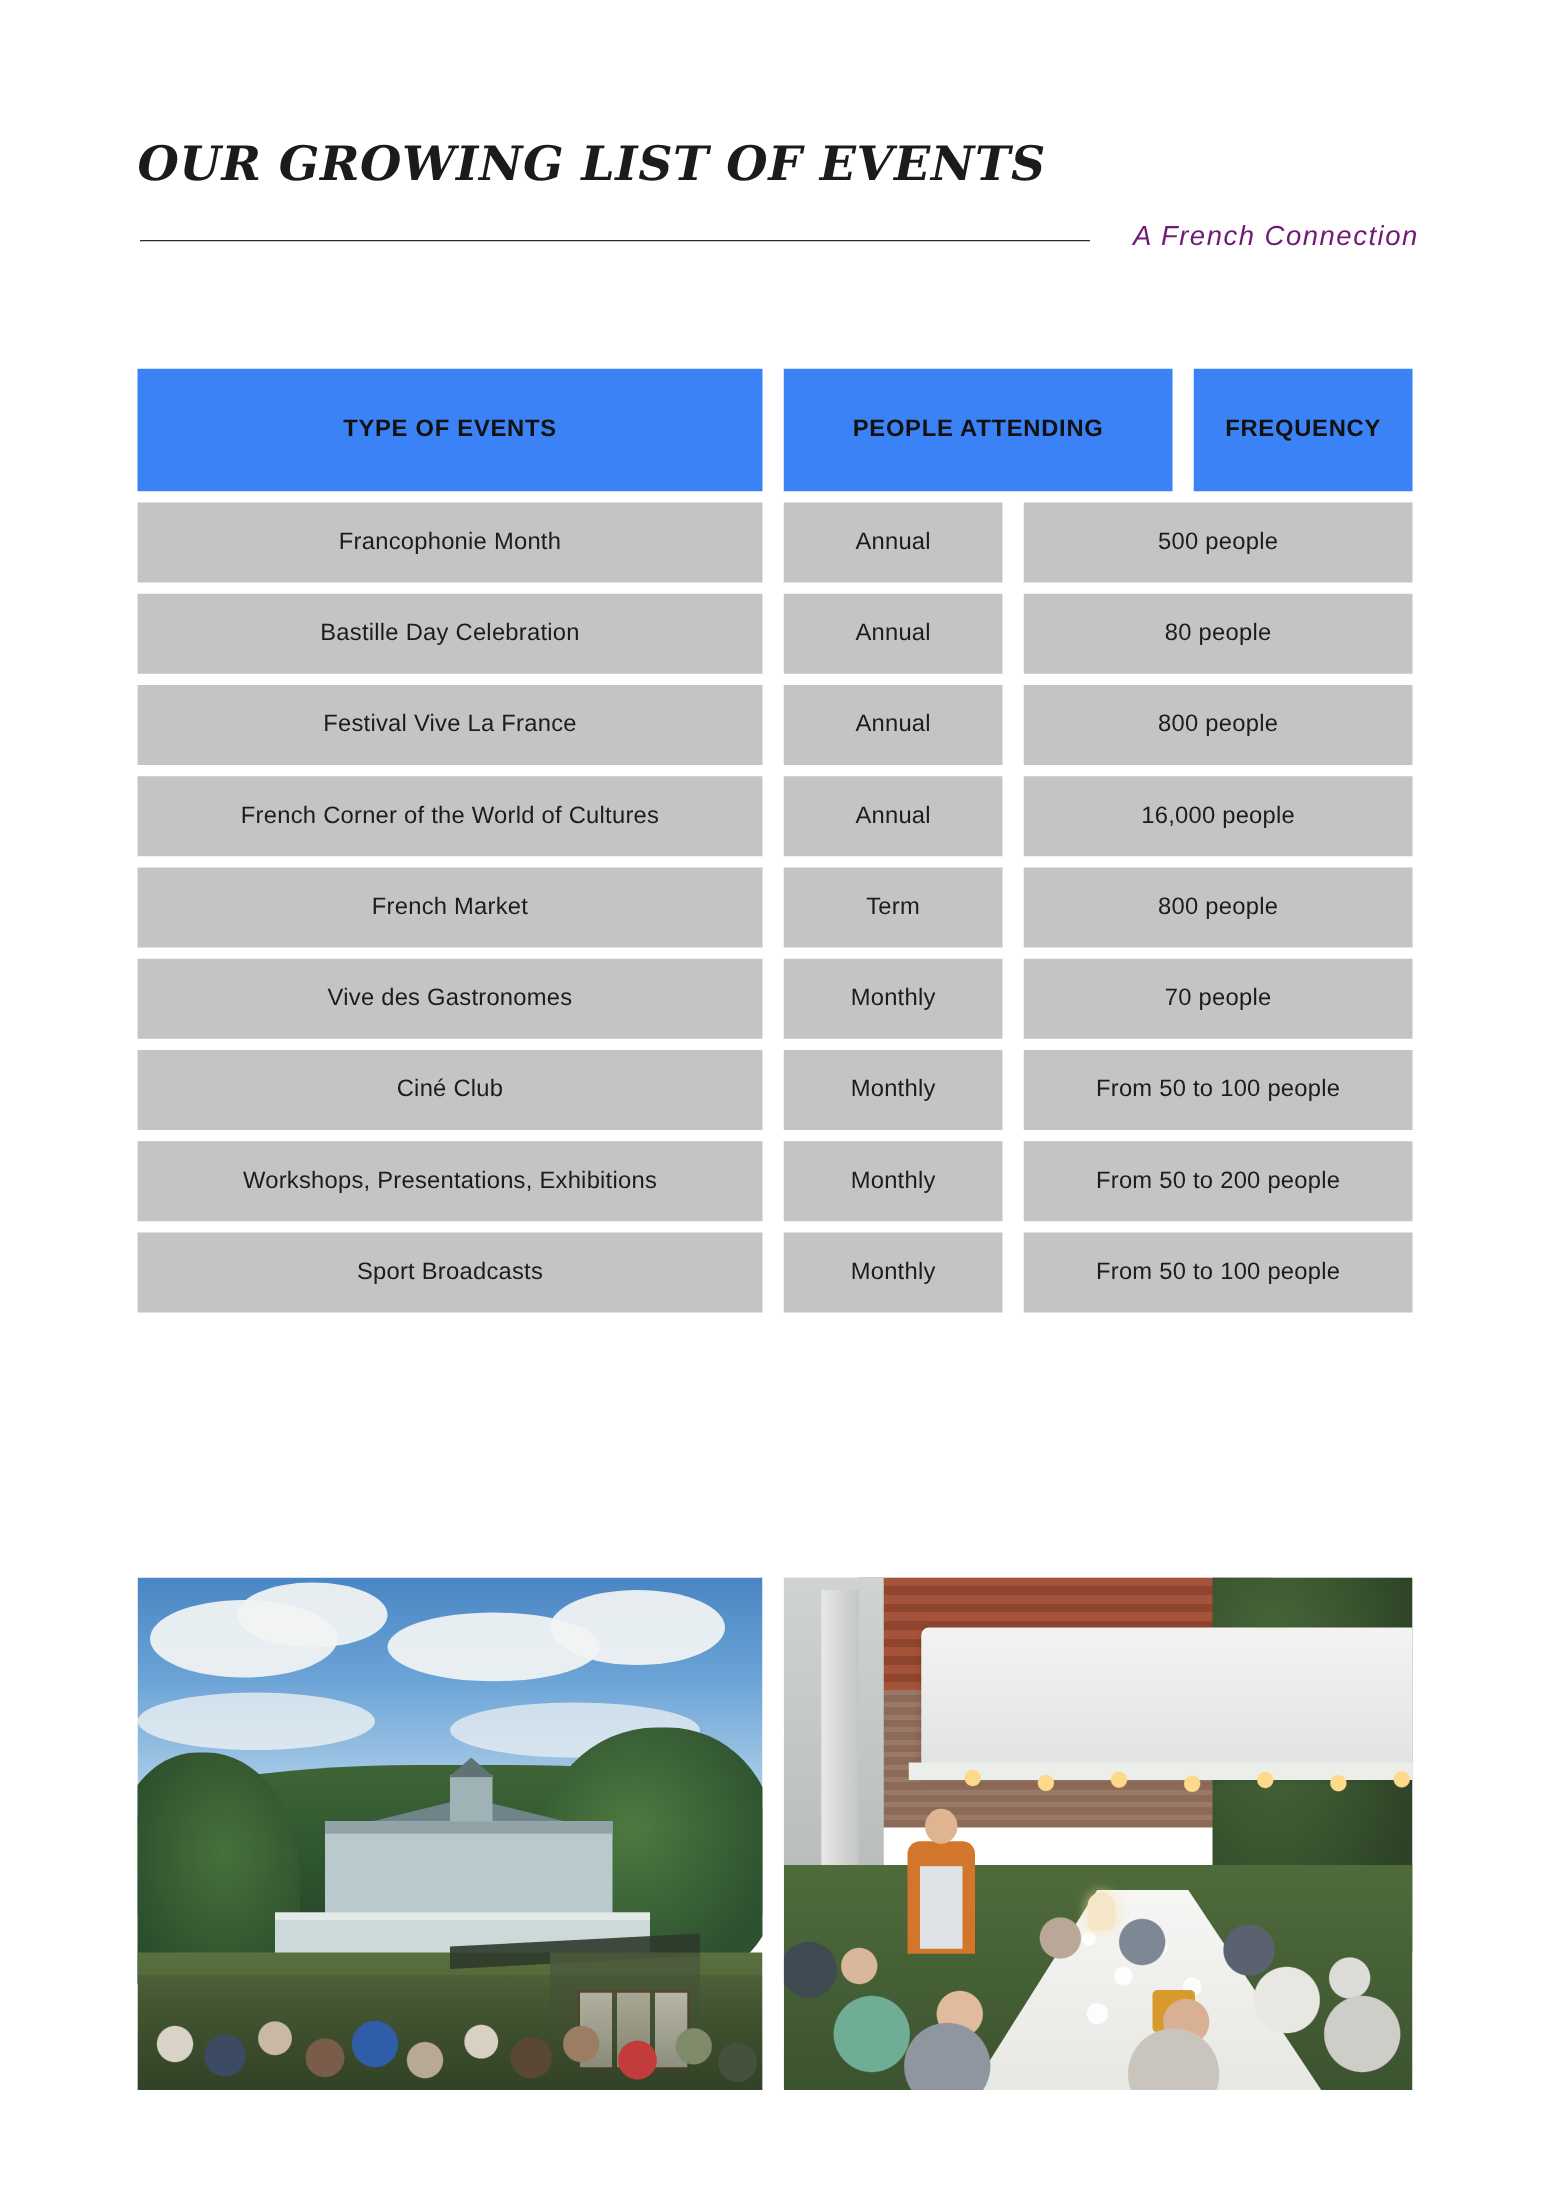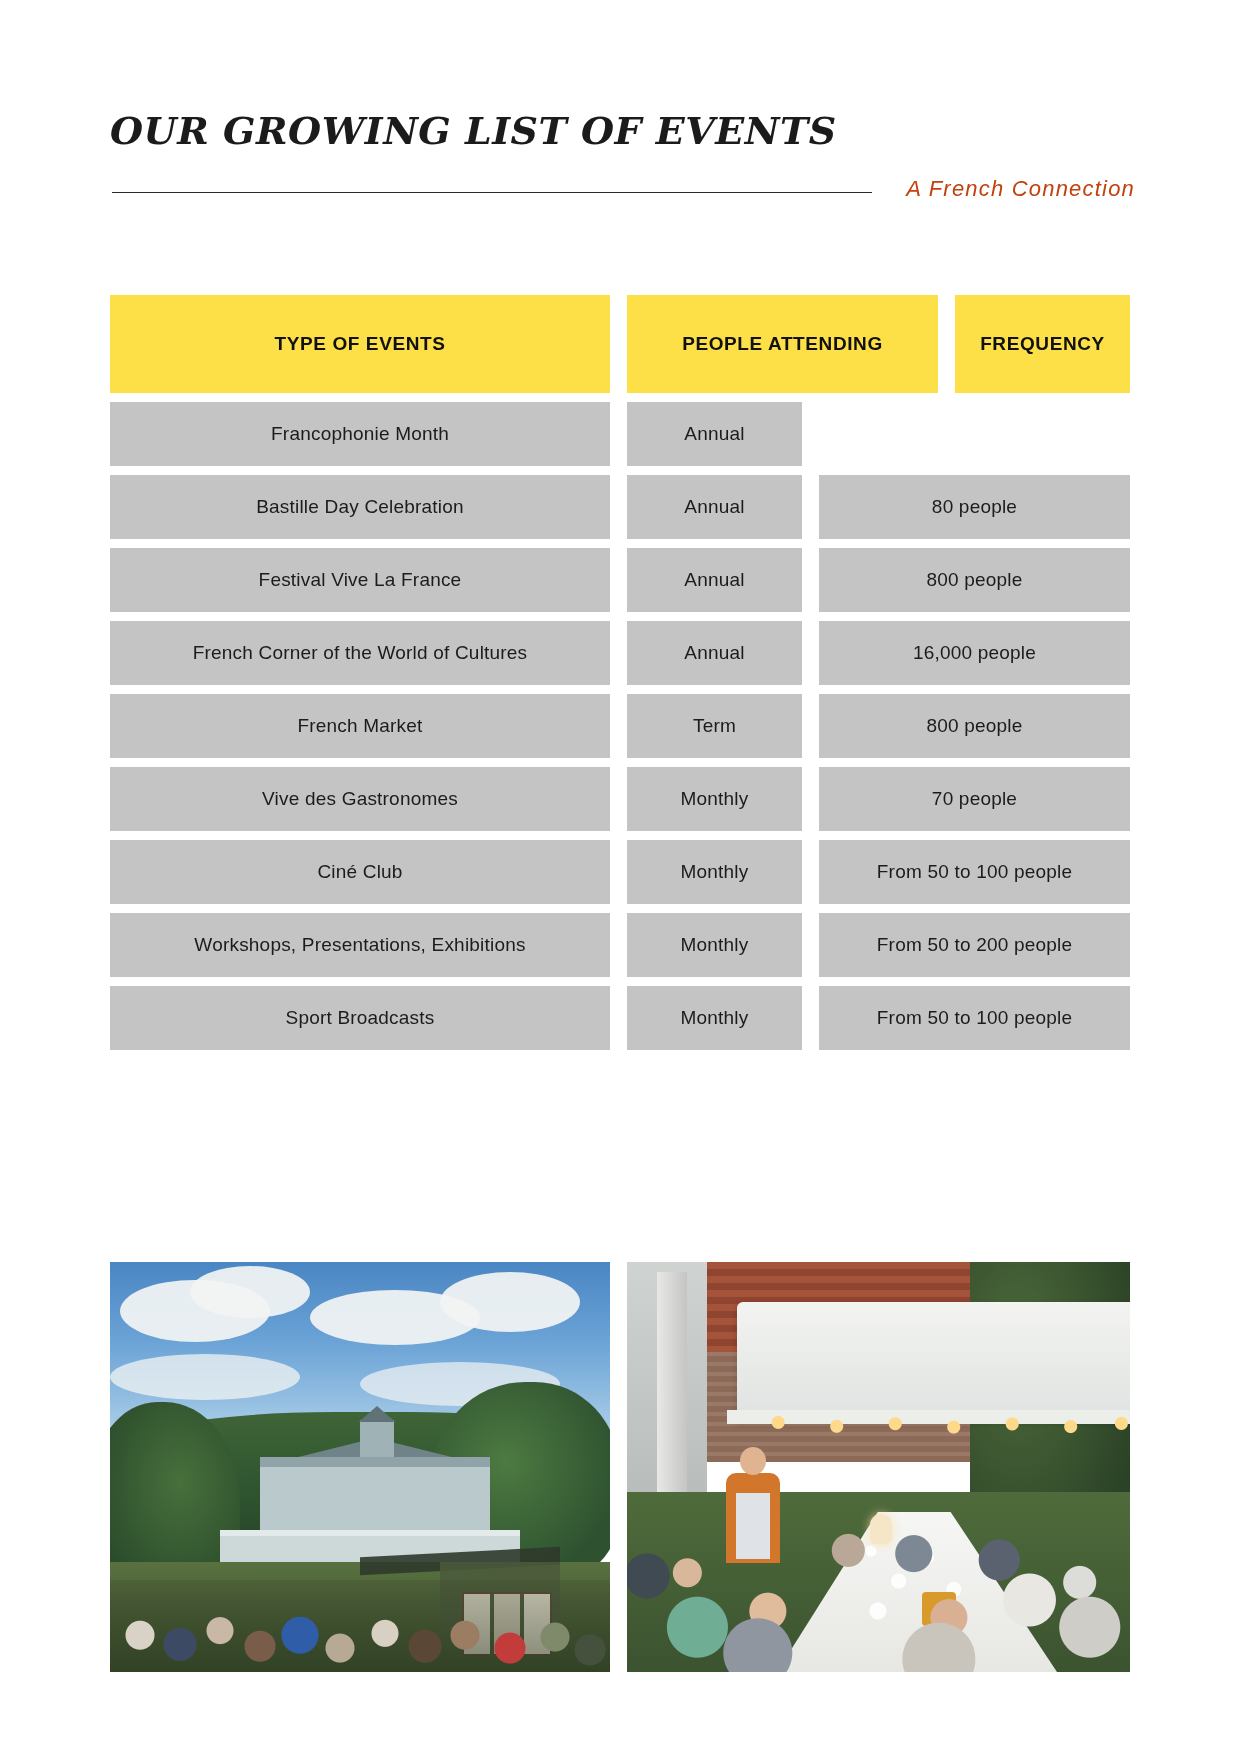--- a/index.html
+++ b/index.html
@@ -54,21 +54,21 @@
     background: #2b2b2b;
   }
   .subtitle {
     position: absolute;
     right: 0;
     top: 0;
     font-family: "Liberation Sans", sans-serif;
     font-size: 22px;
     font-style: italic;
     letter-spacing: 1.2px;
-    color: #c2410c;
+    color: #701a75;
     white-space: nowrap;
   }
 
   
   .table {
     position: absolute;
     left: 110px;
     top: 295px;
     width: 1020px;
   }
@@ -83,21 +83,21 @@
     justify-content: center;
     text-align: center;
     box-sizing: border-box;
     padding: 6px 10px;
   }
   .col-type   { width: 500px; }
   .col-freq   { width: 175px; }
   .col-people { width: 311px; }
 
   .header-row .cell {
-    background: #fde047;
+    background: #3b82f6;
     height: 98px;
     font-weight: bold;
     font-size: 19px;
     letter-spacing: 0.6px;
     color: #111111;
   }
   .data-row .cell {
     background: #c4c4c4;
     height: 64px;
     font-size: 19px;
@@ -335,20 +335,21 @@
 
     <div class="row header-row">
       <div class="cell col-type">TYPE OF EVENTS</div>
       <div class="cell col-people">PEOPLE ATTENDING</div>
       <div class="cell col-freq">FREQUENCY</div>
     </div>
 
     <div class="row data-row">
       <div class="cell col-type">Francophonie Month</div>
       <div class="cell col-freq">Annual</div>
+      <div class="cell col-people">500 people</div>
     </div>
 
     <div class="row data-row">
       <div class="cell col-type">Bastille Day Celebration</div>
       <div class="cell col-freq">Annual</div>
       <div class="cell col-people">80 people</div>
     </div>
 
     <div class="row data-row">
       <div class="cell col-type">Festival Vive La France</div>

